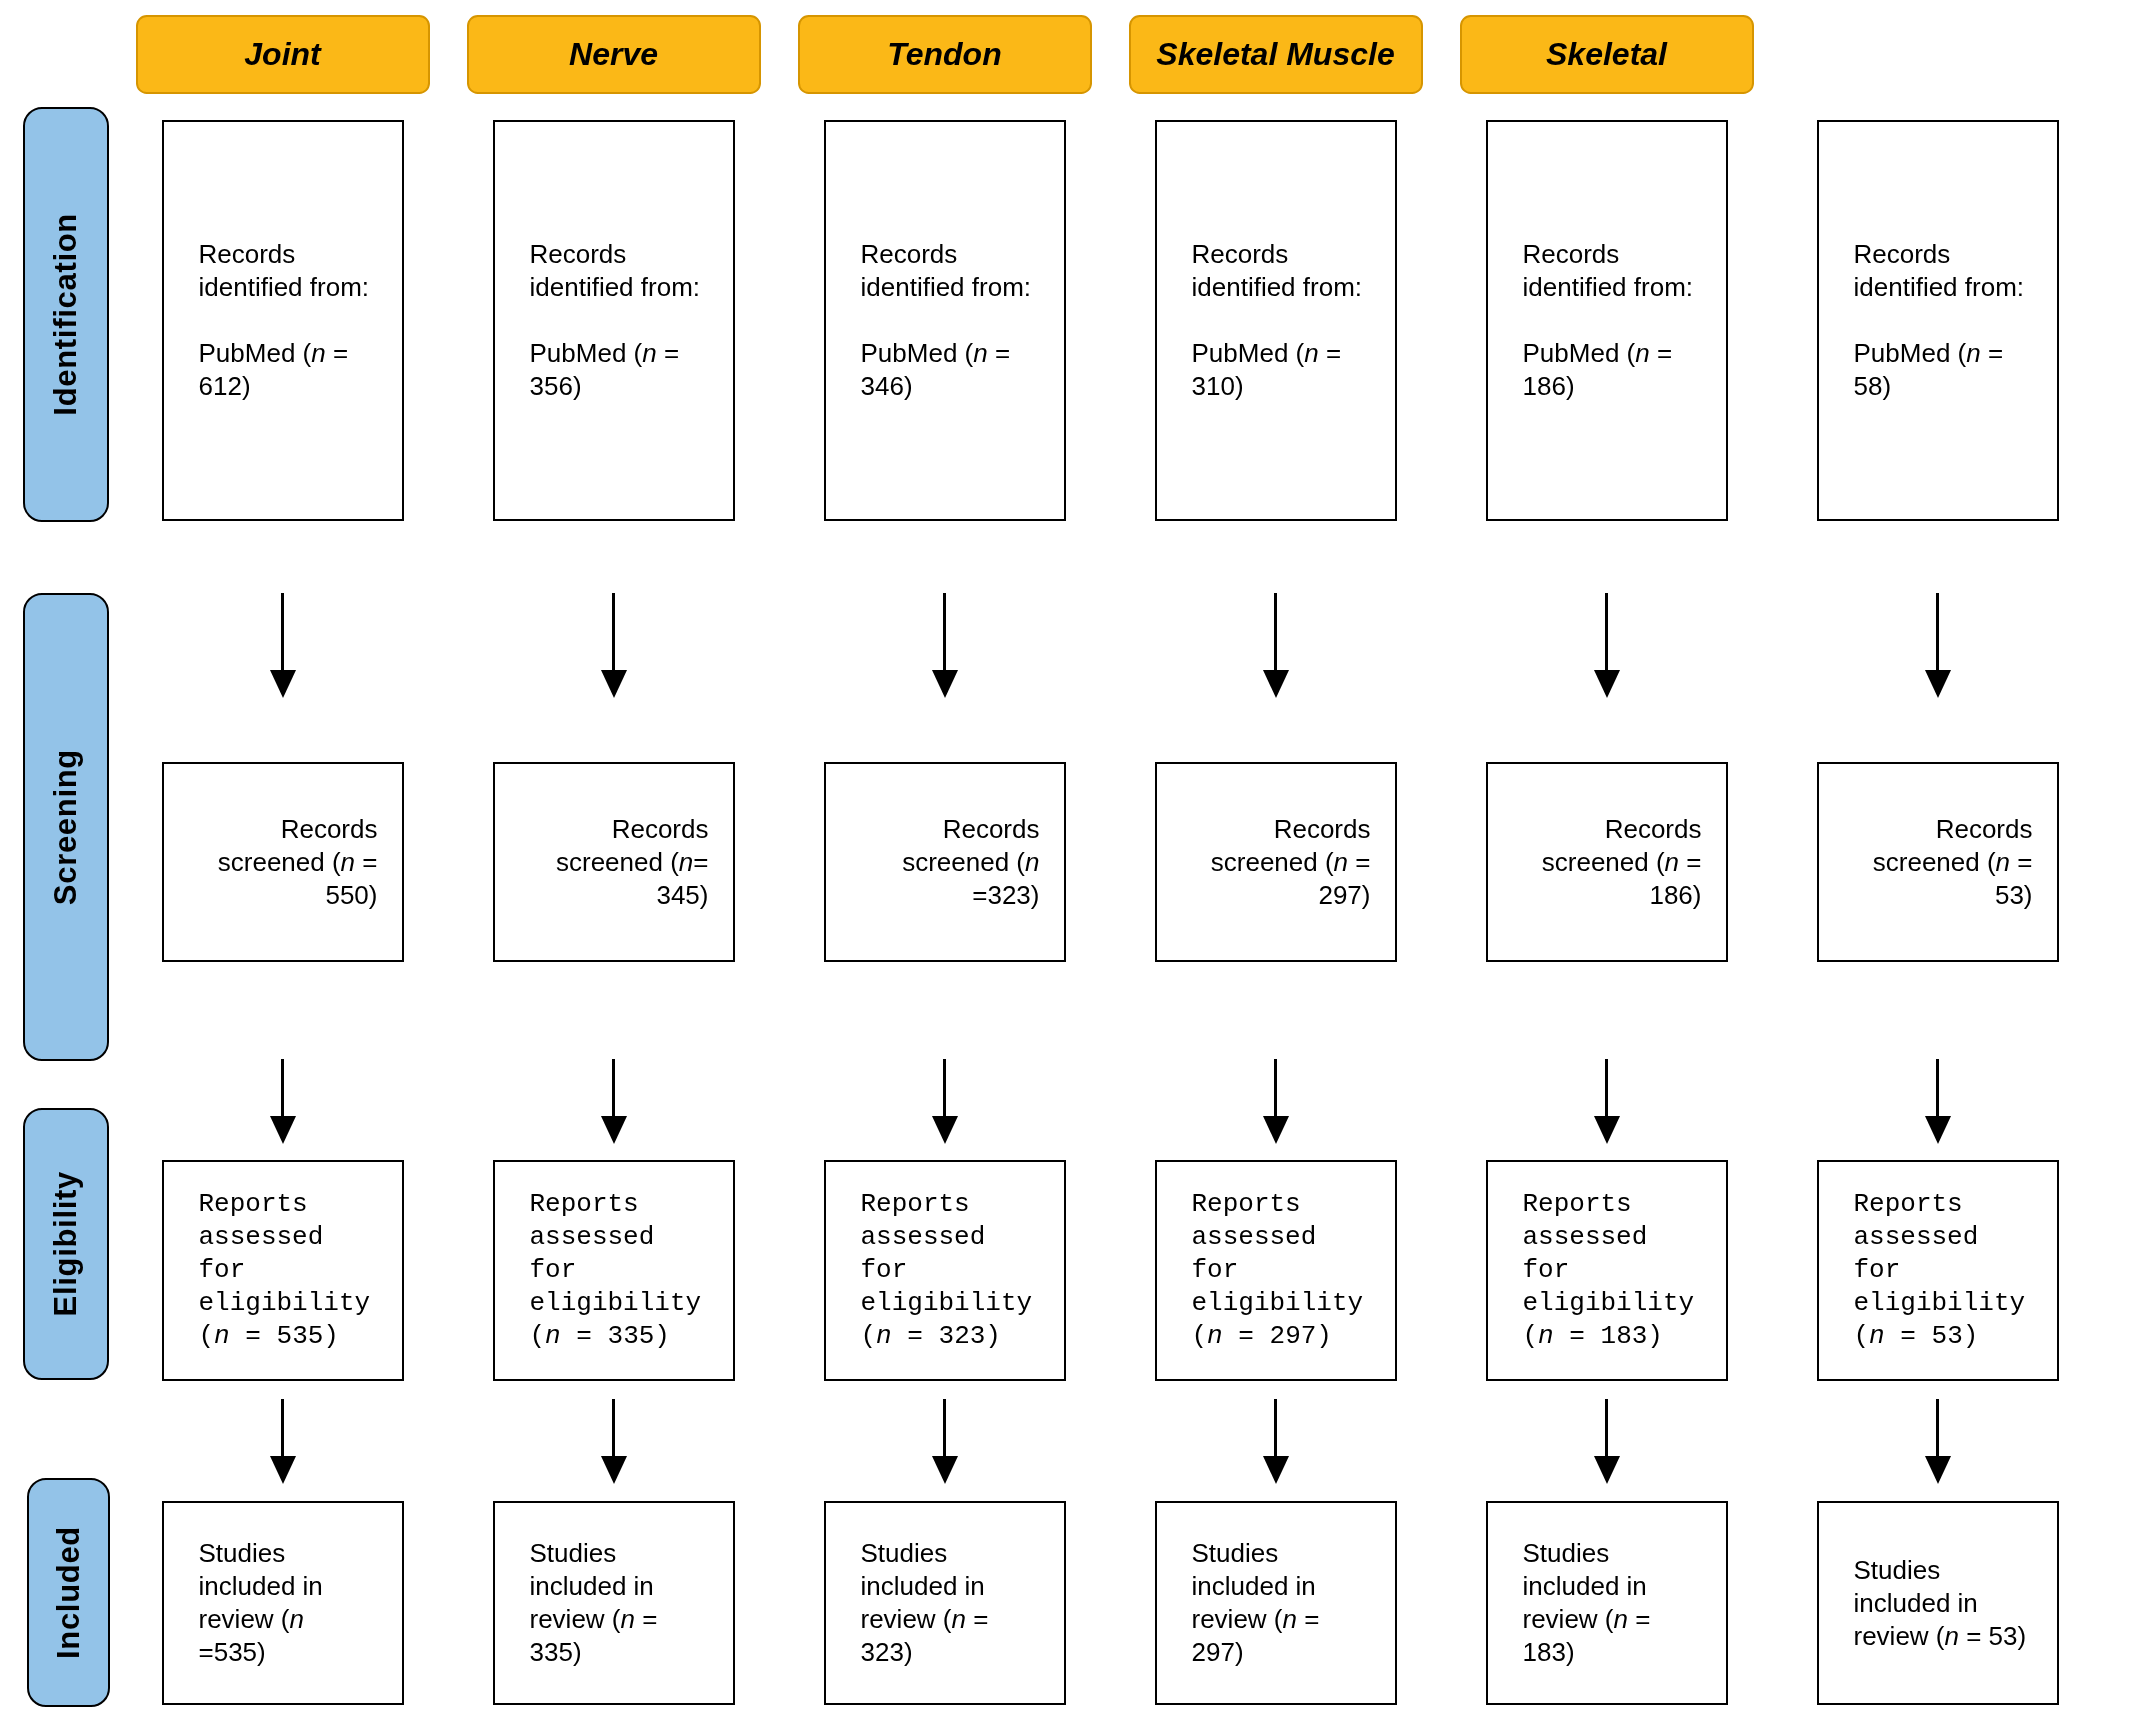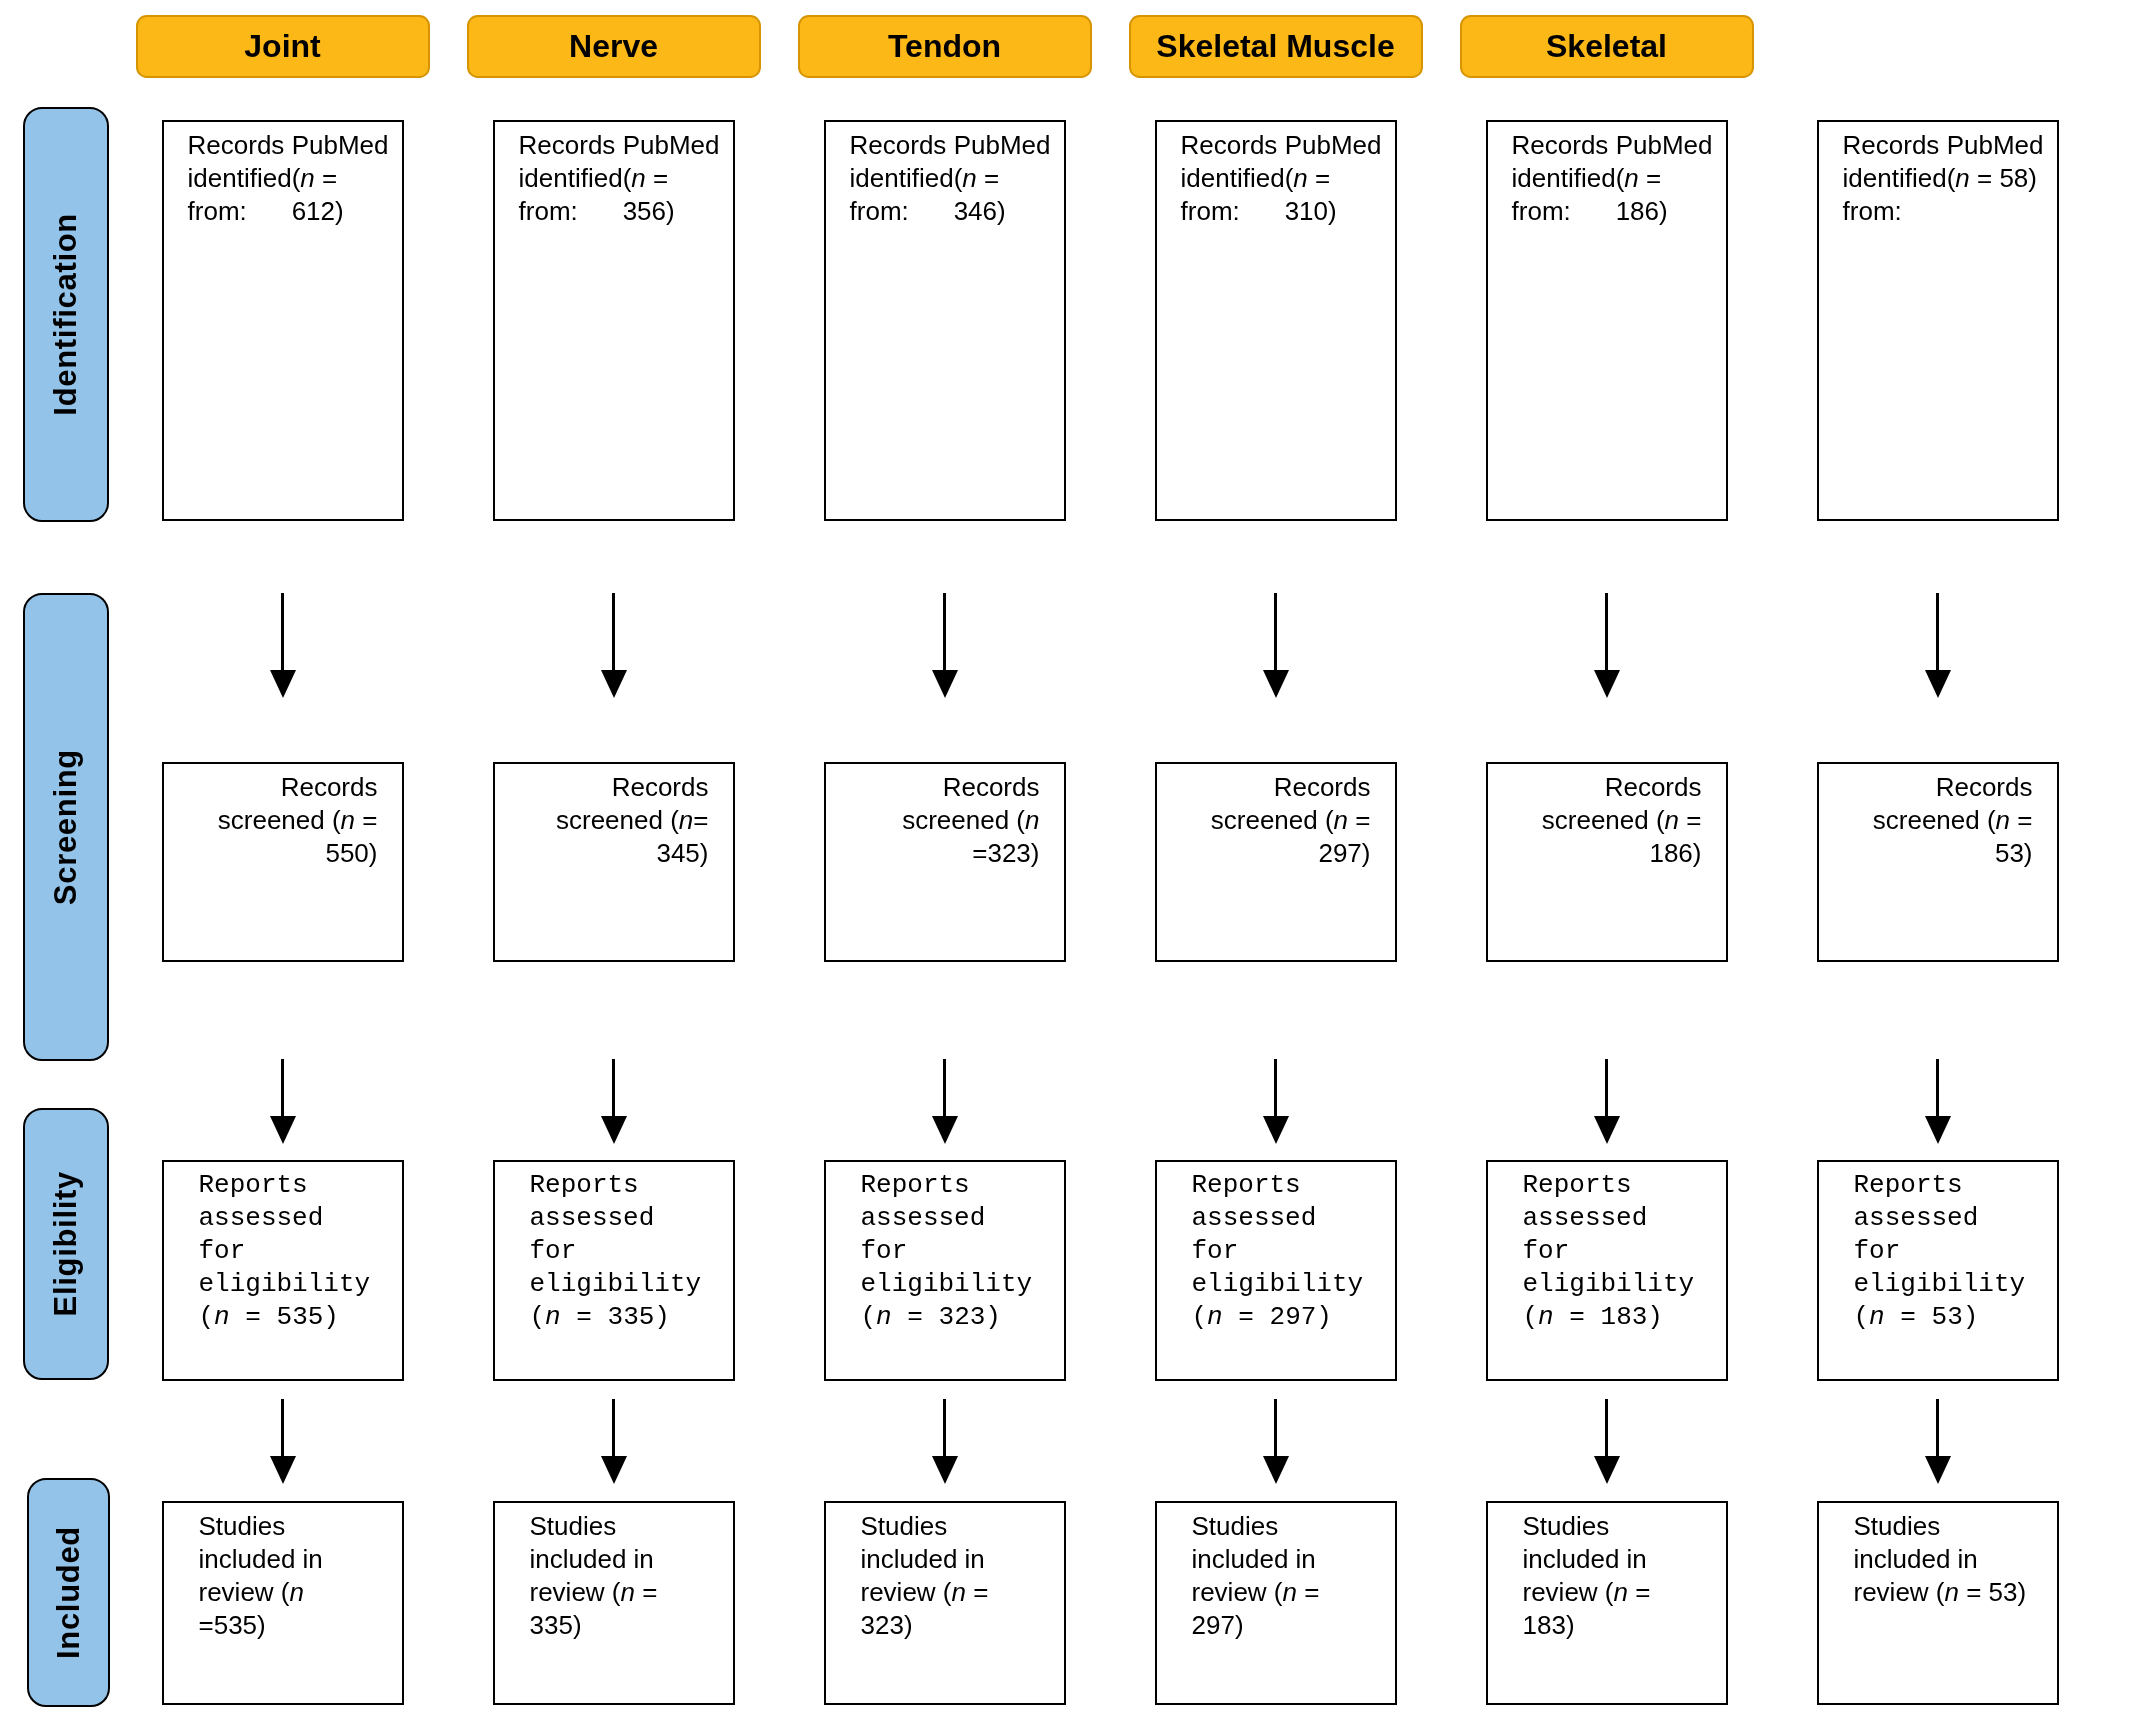--- a/index.html
+++ b/index.html
@@ -48,36 +48,37 @@
   .row-arrow-1 { height: 234px; }
   .row-screened { height: 281px; }
   .row-arrow-2 { height: 117px; }
   .row-assessed { height: 221px; }
   .row-arrow-3 { height: 120px; }
   .row-included { height: 211px; }
 
   
   .pill {
     margin-top: 14.7px;
-    min-width: 294px; height: 63px;
+    min-width: 294px; height: 79px;
     padding: 0 20px;
     background: var(--header-fill);
     border: 2.7px solid var(--header-border);
     border-radius: 10.7px;
     display: flex; align-items: center; justify-content: center;
     font-weight: bold; font-size: 32px;
     white-space: nowrap;
+    font-style: italic;
   }
 
   
   .box {
     width: 242px;
     border: 2.7px solid #000;
     background: #fff;
-    display: flex; flex-direction: row; justify-content: center;
+    display: flex; flex-direction: column; justify-content: center;
     padding: 6.7px 24px 6.7px 35px;
     font-size: 26px; line-height: 33px;
     text-align: left;
   }
   .box p { margin: 0; }
   .box .spacer-line { height: 33px; }
   .box-identified { margin-top: 13.4px; height: 401px; }
   .box-screened { height: 200px; text-align: right; }
   .box-assessed { height: 221px; font-family: Liberation Mono, monospace; }
   .box-included { height: 204px; }

